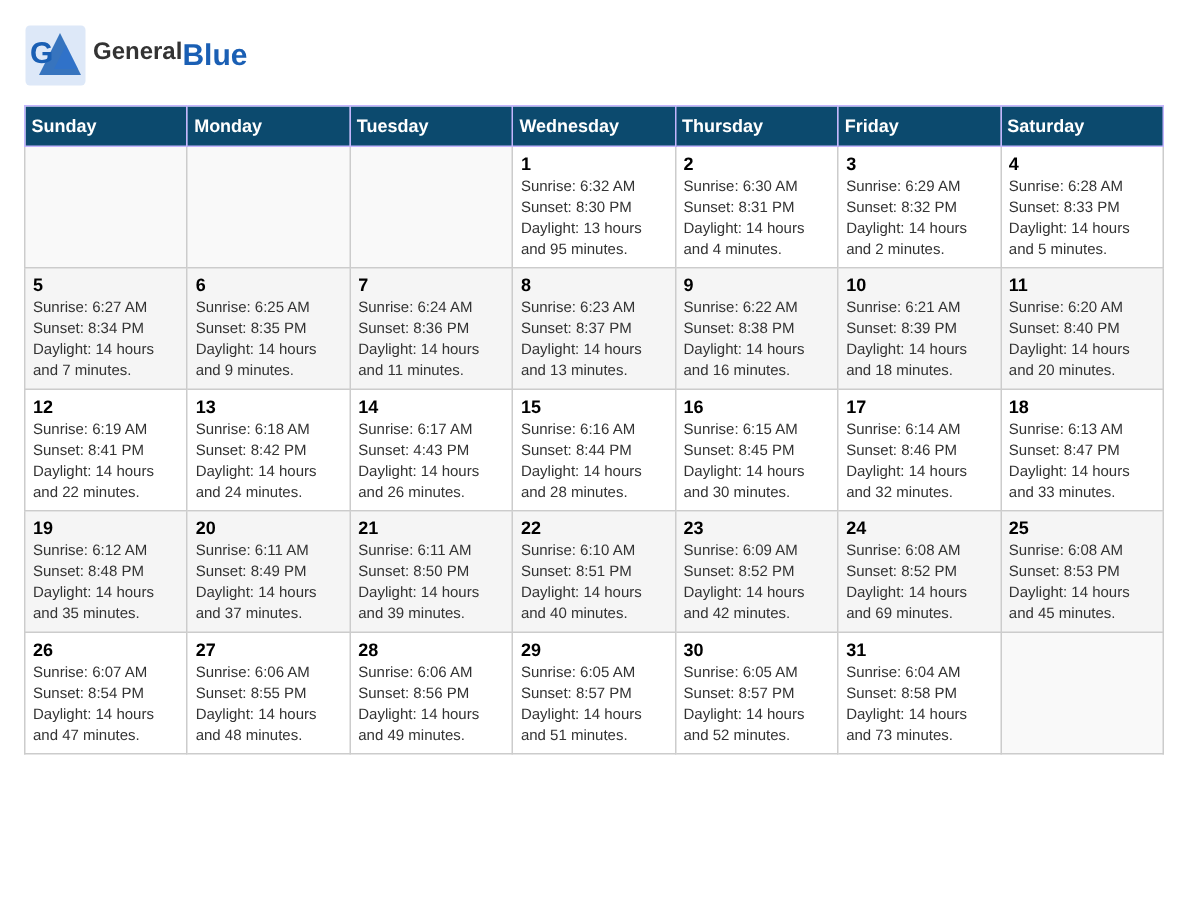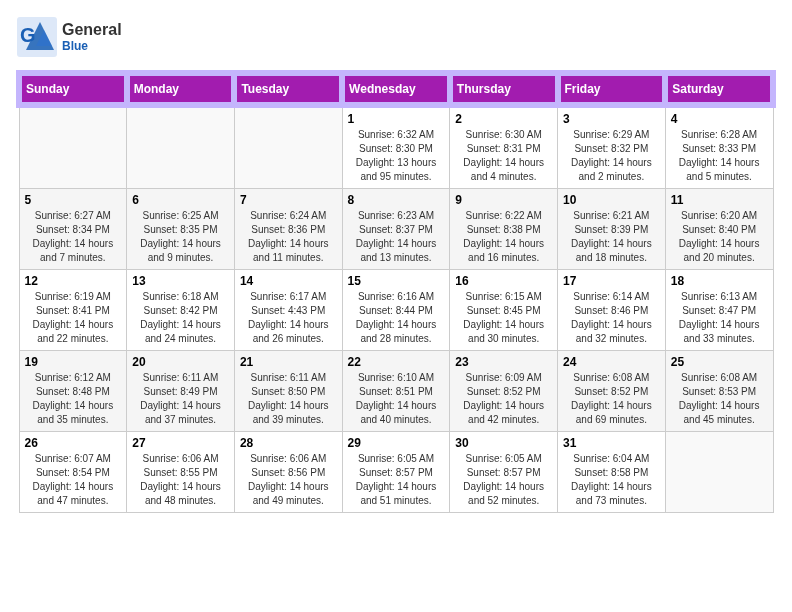--- a/index.html
+++ b/index.html
@@ -35,26 +35,26 @@
     .location {
       font-size: 14px;
       color: #555;
     }
     .calendar {
       width: 100%;
       border-collapse: collapse;
       font-size: 10.5px;
     }
     .calendar th {
-      background-color: #a21caf;
+      background-color: #0c4a6e;
       color: #fff;
       padding: 6px 4px;
       text-align: left;
       font-size: 12px;
-      border: 6px solid #c4b5fd;
+      border: 1px solid #c4b5fd;
     }
     .calendar td {
       border: 1px solid #ccc;
       vertical-align: top;
       padding: 4px 5px;
       width: calc(100% / 7);
       min-height: 80px;
       height: 80px;
       background: #fff;
     }
@@ -64,42 +64,41 @@
     .day-num {
       font-weight: bold;
       font-size: 12px;
       margin-bottom: 2px;
       display: block;
     }
     .day-info {
       color: #333;
       font-size: 10px;
       line-height: 1.4;
-      text-align: center;
     }
     .row-even td {
       background: #f5f5f5;
     }
   </style>
 </head>
 <body>
 
 <div class="container">
   <div class="header">
     <div class="logo">
   <div style="display:flex;align-items:center;gap:4px;">
     <svg width="42" height="42" viewBox="0 0 42 42">
       <rect x="1" y="1" width="40" height="40" rx="3" fill="#dde8f8"></rect>
       <text x="4" y="26" font-family="Arial,sans-serif" font-size="20" font-weight="bold" fill="#1a5fb4">G</text>
       <polygon points="24,6 38,34 10,34" fill="#1a5fb4" opacity="0.85"></polygon>
       <polygon points="28,14 36,30 20,30" fill="#2a6fd4" opacity="0.5"></polygon>
     </svg>
-    <div style="display:flex;flex-direction:column;line-height:1.2;">
+    <div style="display:flex;line-height:1.2;text-align:right;">
       <span style="font-size:16px;font-weight:bold;color:#333;">General</span>
-      <span style="font-size:12px;font-weight:bold;color:#1a5fb4;">Blue</span>
+      <span style="font-size:20px;font-weight:bold;color:#1a5fb4;">Blue</span>
     </div>
   </div>
 </div>
     <div class="title-block">
       <div class="month-year"></div>
       <div class="location"></div>
     </div>
   </div>
 
   <table class="calendar">

